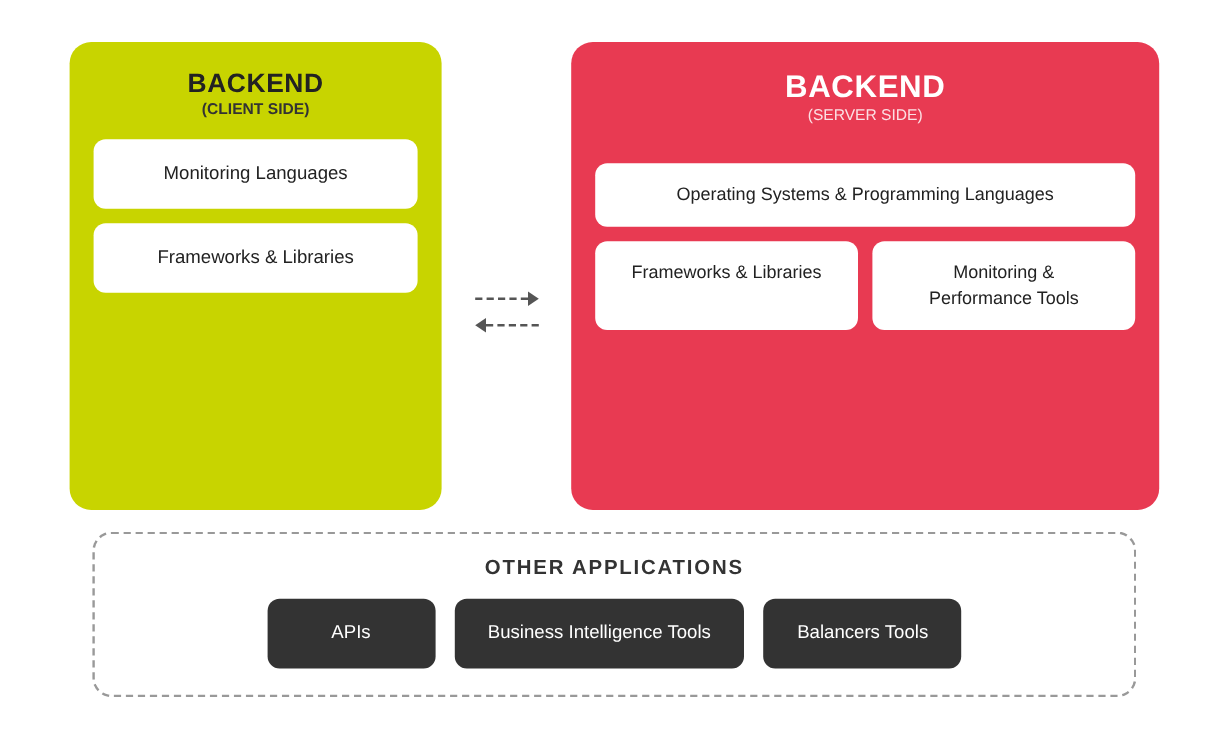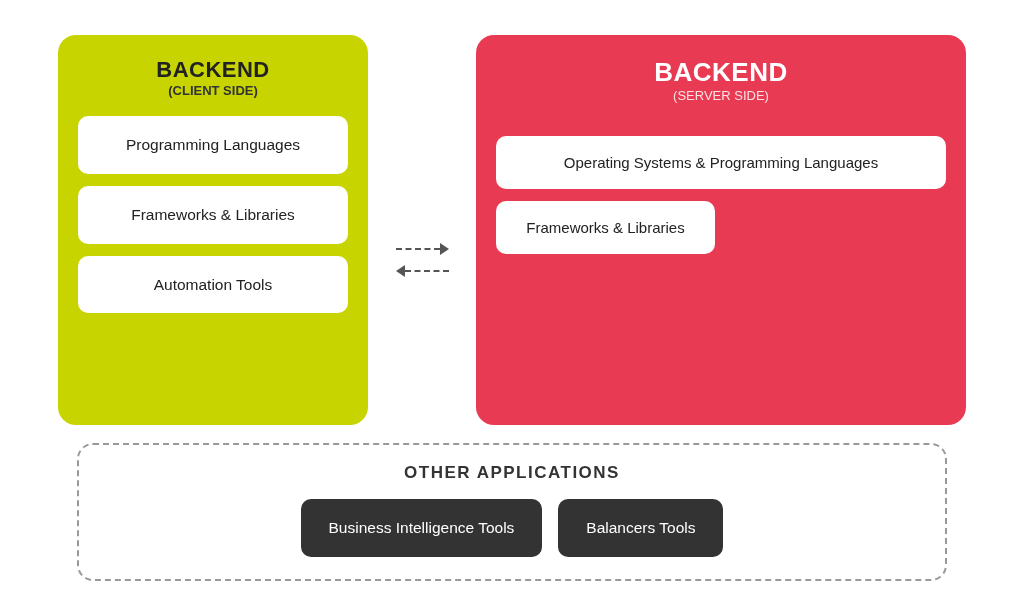--- a/index.html
+++ b/index.html
@@ -199,48 +199,49 @@
 </head>
 <body>
 
 <div class="diagram-wrapper">
 
   <div class="top-row">
 
     <div class="frontend-box">
       <div class="section-title">BACKEND</div>
       <div class="section-subtitle">(CLIENT SIDE)</div>
-      <div class="card">Programming Languages</div>
+      <div class="card">Monitoring Languages</div>
       <div class="card">Frameworks &amp; Libraries</div>
-      <div class="card">Automation Tools</div>
     </div>
 
     <div class="arrow-area">
       <div class="arrow-right">
         <div class="dashed-line"></div>
         <div class="arrowhead-right"></div>
       </div>
       <div class="arrow-left">
         <div class="arrowhead-left"></div>
         <div class="dashed-line"></div>
       </div>
     </div>
 
     <div class="backend-box">
       <div class="section-title">BACKEND</div>
       <div class="section-subtitle">(SERVER SIDE)</div>
       <div class="card backend-top-card">Operating Systems &amp; Programming Languages</div>
       <div class="backend-grid">
         <div class="card">Frameworks &amp; Libraries</div>
+        <div class="card">Monitoring &amp; Performance Tools</div>
       </div>
     </div>
 
   </div>
 
   <div class="other-apps-box">
     <div class="other-apps-title">OTHER APPLICATIONS</div>
     <div class="other-apps-cards">
+      <div class="dark-card">APIs</div>
       <div class="dark-card">Business Intelligence Tools</div>
       <div class="dark-card">Balancers Tools</div>
     </div>
   </div>
 
 </div>
 
 </body></html>

